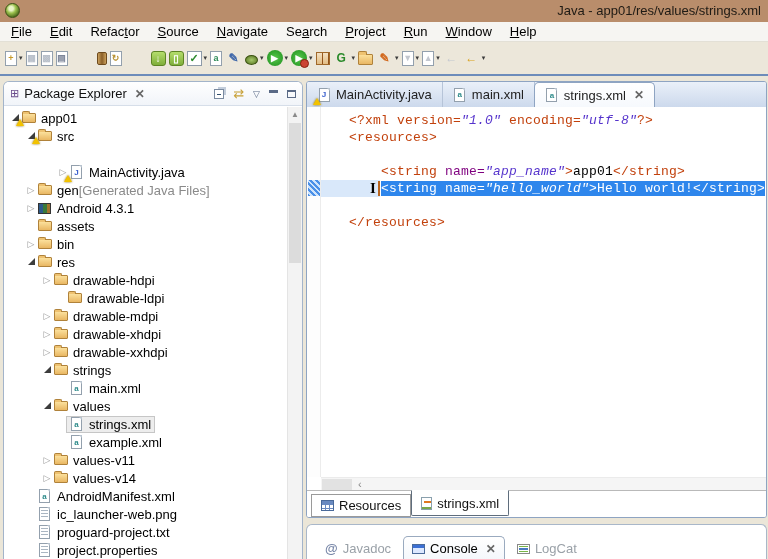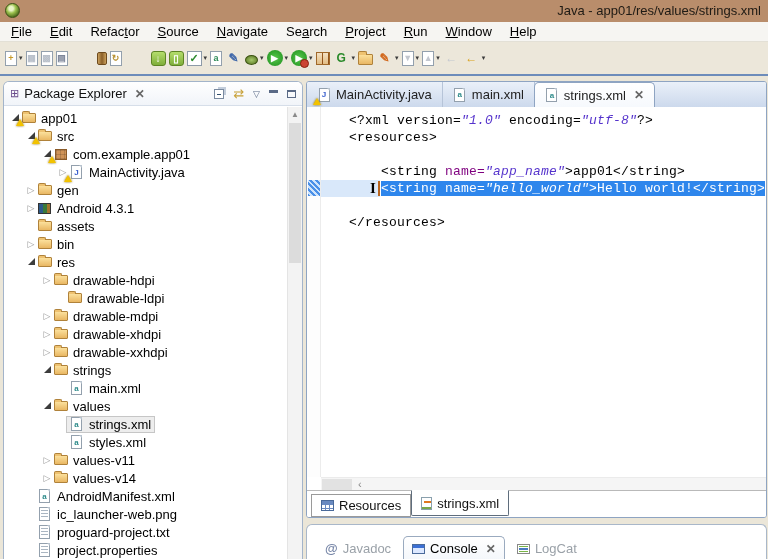--- a/index.html
+++ b/index.html
@@ -104,21 +104,21 @@
     border-radius:5px 5px 0 0; margin-left:-1px; }
 
   #ruler { position:absolute; left:0; top:25px; width:14px; bottom:40px; background:#fdfdfd; border-right:1px solid #ececec; }
   #ruler-hatch { position:absolute; left:1px; top:73px; width:12px; height:16px;
     background:repeating-linear-gradient(45deg,#4a90e8 0 2px,#cfe4fb 2px 4px); }
 
   #code { position:absolute; left:14px; top:25px; right:0; bottom:40px; padding:5px 0 0 28px;
     font-family:"Liberation Mono", monospace; font-size:13px; line-height:17px; letter-spacing:0.2px;
     white-space:pre; overflow:hidden; }
   .code-line { height:17px; position:relative; }
-  .c-tag { color:#000000; } .c-attr { color:#7f007f; } .c-val { color:#5533cc; font-style:italic; } .c-plain { color:#000; }
+  .c-tag { color:#c2410c; } .c-attr { color:#7f007f; } .c-val { color:#5533cc; font-style:italic; } .c-plain { color:#000; }
   .sel-line .pale { position:absolute; left:-28px; top:0; width:59px; height:17px; background:#d9e8fa; }
   .sel-text { position:relative; background:#2e86ec; }
   .sel-text span { color:#fff !important; }
   .caret { position:absolute; left:29px; top:1px; width:2px; height:15px; background:#b8641e; }
   .ibeam { position:absolute; left:21px; top:0px; font-family:"Liberation Serif", serif; font-size:15px;
     font-weight:bold; color:#000; text-shadow:0 0 1px #fff; }
 
   #hscroll { position:absolute; left:14px; right:0; bottom:27px; height:13px; background:#f5f5f5; border-top:1px solid #ebebeb;
     display:flex; align-items:center; }
   #hthumb { width:30px; height:11px; background:#e2e2e2; margin-left:1px; }
@@ -286,40 +286,34 @@
         </span>
         <span class="t-label">app01</span>
       </div>
       <div class="trow" style="top: 20px; left: 22px;">
         <span class="tw-arrow" style="position: relative;"><span class="arrow-exp" style="display: inline-block;"></span></span>
         <span class="icon-wrap warn">
           <span class="t-folder"></span>
         </span>
         <span class="t-label">src</span>
       </div>
-      <div class="trow" style="top: 38px; left: 38px;">
-        <span class="tw-arrow" style="position: relative;"><span class="arrow-exp" style="display: inline-block;"></span></span>
-        <span class="icon-wrap warn">
-          <span class="t-package"></span>
-        </span>
-        <span class="t-label">com.example.app01</span>
-      </div>
       <div class="trow" style="top: 56px; left: 54px;">
         <span class="tw-arrow" style="position: relative;">▷</span>
         <span class="icon-wrap warn">
           <span class="t-page java-j">J</span>
         </span>
         <span class="t-label">MainActivity.java</span>
       </div>
       <div class="trow" style="top: 74px; left: 22px;">
         <span class="tw-arrow" style="position: relative;">▷</span>
         <span class="icon-wrap">
           <span class="t-folder"></span>
         </span>
         <span class="t-label">gen</span>
+        <span class="t-extra"> [Generated Java Files]</span>
       </div>
       <div class="trow" style="top: 92px; left: 22px;">
         <span class="tw-arrow" style="position: relative;">▷</span>
         <span class="icon-wrap">
           <span class="t-library"></span>
         </span>
         <span class="t-label">Android 4.3.1</span>
       </div>
       <div class="trow" style="top: 110px; left: 22px;">
         <span class="tw-arrow" style="position: relative;"></span>
@@ -405,21 +399,21 @@
             <span class="t-page xml-a">a</span>
           </span>
           <span class="t-label">strings.xml</span>
         </span>
       </div>
       <div class="trow" style="top: 326px; left: 54px;">
         <span class="tw-arrow" style="position: relative;"></span>
         <span class="icon-wrap">
           <span class="t-page xml-a">a</span>
         </span>
-        <span class="t-label">styles.xml</span>
+        <span class="t-label">example.xml</span>
       </div>
       <div class="trow" style="top: 344px; left: 38px;">
         <span class="tw-arrow" style="position: relative;">▷</span>
         <span class="icon-wrap">
           <span class="t-folder"></span>
         </span>
         <span class="t-label">values-v11</span>
       </div>
       <div class="trow" style="top: 362px; left: 38px;">
         <span class="tw-arrow" style="position: relative;">▷</span>

